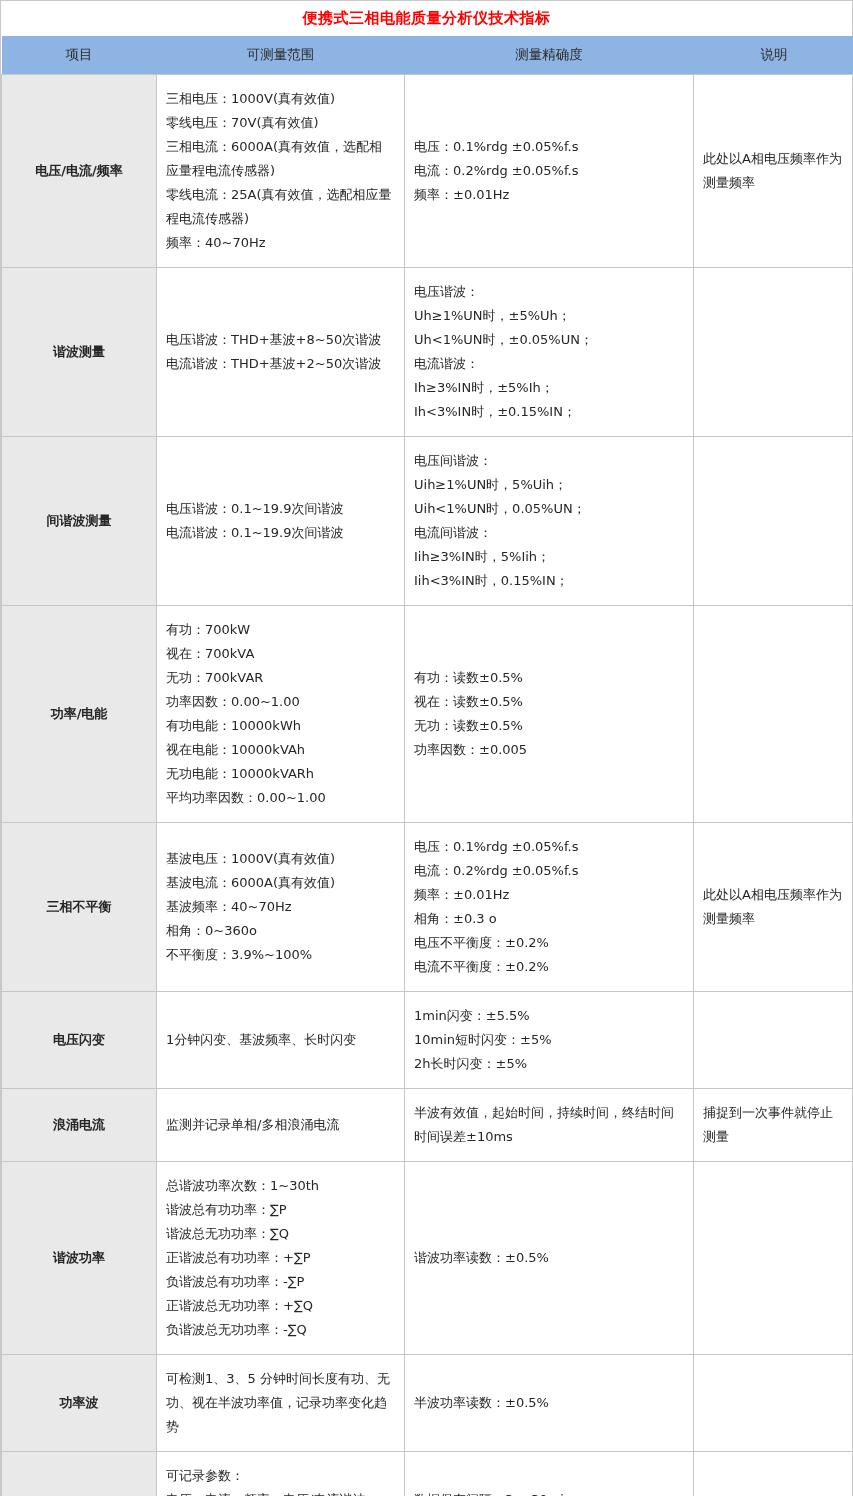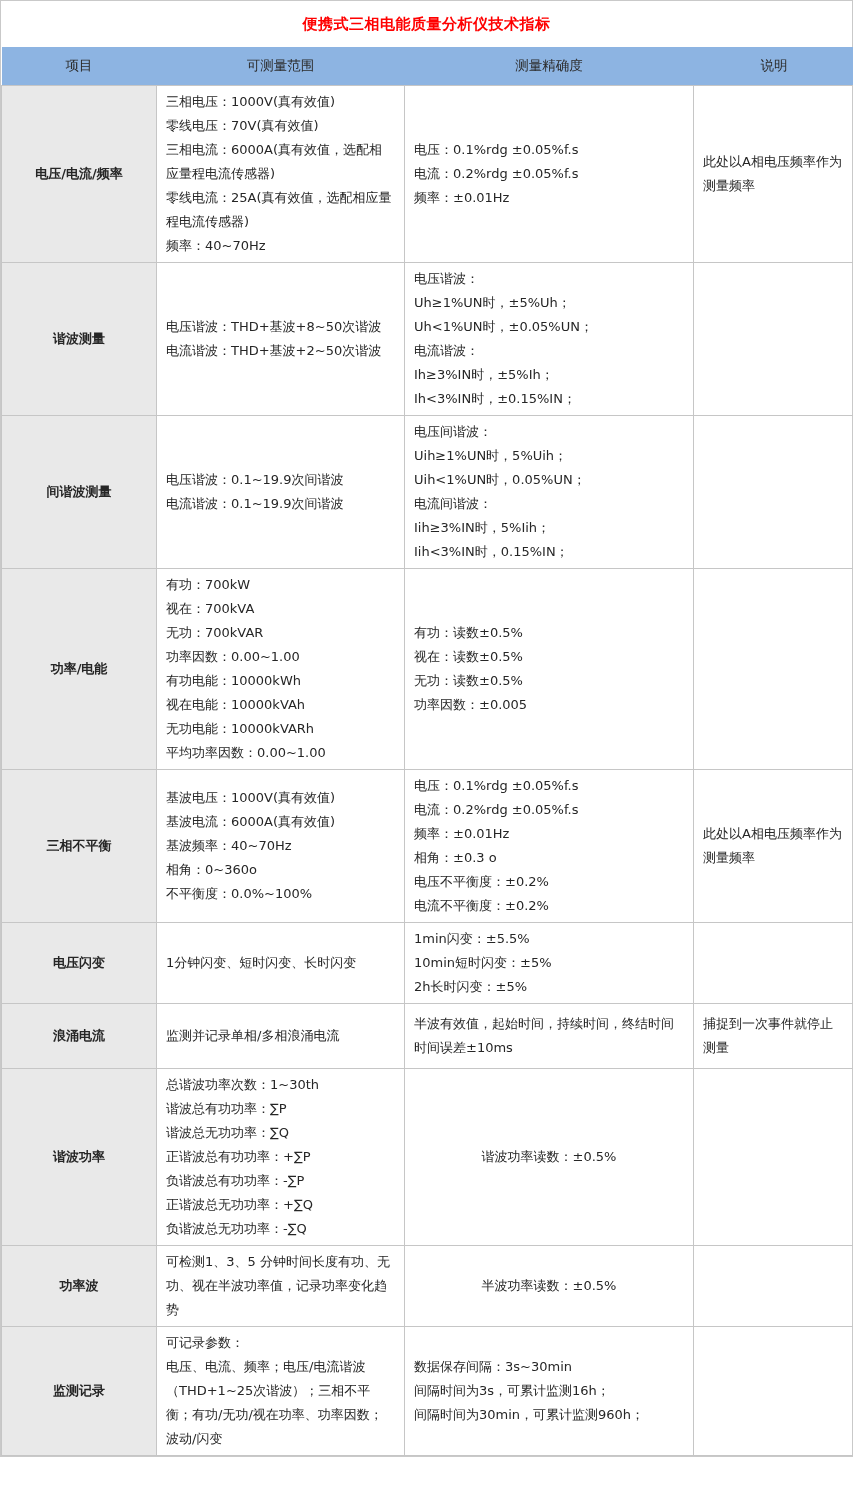--- a/index.html
+++ b/index.html
@@ -5,53 +5,53 @@
   :root{
     --title_red:#ff0000;
     --header_bg:#8db4e2;
     --item_bg:#e9e9e9;
     --border:#c6c6c6;
     --text:#262626;
   }
   html,body{margin:0;padding:0;background:#fff;}
   body{font-family:"DejaVu Sans","Liberation Sans",sans-serif;color:var(--text);}
   .page{width:853px;box-sizing:border-box;border:1px solid #c9c9c9;background:#fff;}
-  .title-bar{height:46px;display:flex;align-items:center;justify-content:center;background:#fff;}
+  .title-bar{height:35px;display:flex;align-items:center;justify-content:center;background:#fff;}
   .title-bar .t{color:var(--title_red);font-weight:bold;font-size:15px;letter-spacing:.5px;}
   table{width:100%;border-collapse:collapse;table-layout:fixed;font-size:13px;}
   colgroup col:nth-child(1){width:155px;}
   colgroup col:nth-child(2){width:248px;}
   colgroup col:nth-child(3){width:289px;}
   colgroup col:nth-child(4){width:161px;}
   thead th{
     background:var(--header_bg);
     height:36px;
     font-weight:normal;
     font-size:13.5px;
     color:#2b2b2b;
     border:none;
   }
   tbody td{
     border:1px solid var(--border);
     vertical-align:middle;
-    padding:4px 9px;
+    padding:12px 9px;
     line-height:24px;
     white-space:pre-line;
     word-break:break-all;
   }
   td.item{
     background:var(--item_bg);
     font-weight:bold;
     text-align:center;
     white-space:normal;
     padding:20px 5px;
     word-break:normal;
     margin-left:7px;
   }
-  td.center{text-align:center;}
+  td.center{}
 </style>
 </head>
 <body>
 
 <div class="page">
   <div class="title-bar">
     <span class="t">便携式三相电能质量分析仪技术指标</span>
   </div>
   <table>
     <colgroup>
@@ -120,32 +120,32 @@
 无功：读数±0.5%
 功率因数：±0.005</td>
         <td></td>
       </tr>
       <tr>
         <td class="item">三相不平衡</td>
         <td>基波电压：1000V(真有效值)
 基波电流：6000A(真有效值)
 基波频率：40~70Hz
 相角：0~360o
-不平衡度：0.0%~100%</td>
+不平衡度：3.9%~100%</td>
         <td>电压：0.1%rdg ±0.05%f.s
 电流：0.2%rdg ±0.05%f.s
 频率：±0.01Hz
 相角：±0.3 o
 电压不平衡度：±0.2%
 电流不平衡度：±0.2%</td>
         <td>此处以A相电压频率作为测量频率</td>
       </tr>
       <tr>
         <td class="item">电压闪变</td>
-        <td>1分钟闪变、短时闪变、长时闪变</td>
+        <td>1分钟闪变、基波频率、长时闪变</td>
         <td>1min闪变：±5.5%
 10min短时闪变：±5%
 2h长时闪变：±5%</td>
         <td></td>
       </tr>
       <tr>
         <td class="item">浪涌电流</td>
         <td>监测并记录单相/多相浪涌电流</td>
         <td>半波有效值，起始时间，持续时间，终结时间时间误差±10ms</td>
         <td>捕捉到一次事件就停止测量</td>

